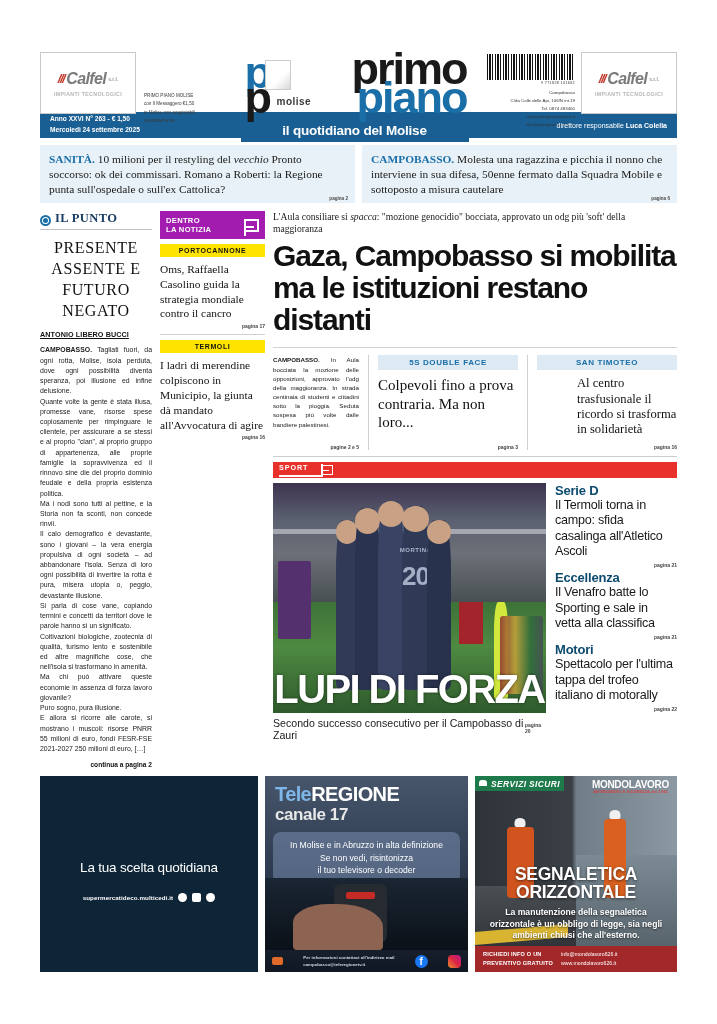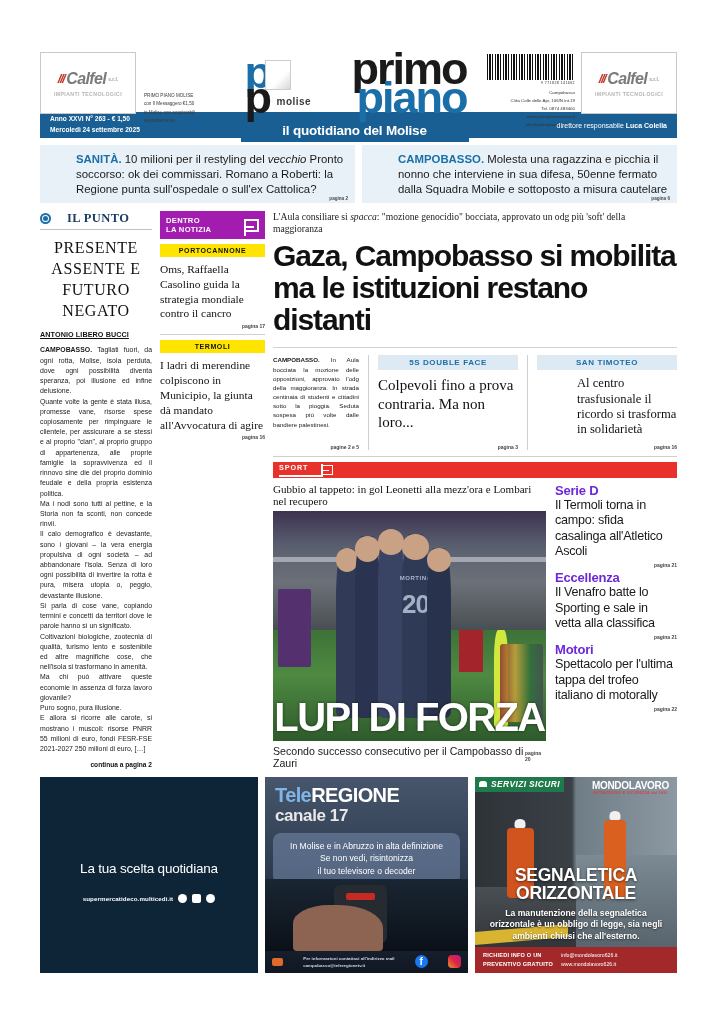--- a/index.html
+++ b/index.html
@@ -104,40 +104,39 @@
   .datebar-right b { font-weight:700; }
 
   
   .teasers { display:flex; gap:7px; margin-top:7px; }
   .teaser {
     flex:1; background:#e8f1f7; padding:7px 9px 4px;
     position:relative; min-height:58px;
   }
   .teaser p {
     font-size:11.4px; line-height:1.30; color:#1a1a1a;
-    font-family:Liberation Sans, sans-serif;
-    margin-left:27px;
+    font-family:Liberation Serif, serif;
   }
   .teaser .kick { color:#1a6fa8; font-weight:700; }
   .teaser i { font-style:italic; }
   .pg-ref {
     position:absolute; right:7px; bottom:2px;
     font-size:4.6px; color:#4a4a4a; font-weight:700;
   }
 
   
   .main-grid {
     display:flex; gap:8px; margin-top:8px;
   }
   .col-punto { width:112px; flex:none; }
   .col-dentro { width:105px; flex:none; }
   .col-lead { flex:1; }
 
   
-  .punto-head { display:flex; align-items:center; gap:16px; }
+  .punto-head { display:flex; align-items:flex-end; gap:4px; }
   .punto-dot {
     width:11px; height:11px; border-radius:50%;
     border:2px solid #1a6fa8; background:#fff; position:relative;
   }
   .punto-dot::after{
     content:""; position:absolute; left:1px; top:1px;
     width:5px; height:5px; border-radius:50%; background:#1a6fa8;
   }
   .punto-title {
     font-family:"Liberation Serif", serif;
@@ -315,21 +314,21 @@
   .sport-caption-row {
     display:flex; justify-content:space-between; align-items:baseline;
     margin-top:4px;
   }
   .sport-caption {
     font-size:10.6px; color:#1a1a1a;
   }
   .sport-side { width:122px; flex:none; }
   .side-item { margin-bottom:2px; position:relative; }
   .side-kicker {
-    color:#6d28d9; font-size:13px; font-weight:700; letter-spacing:-0.2px;
+    color:#0c4a6e; font-size:13px; font-weight:700; letter-spacing:-0.2px;
   }
   .side-text {
     font-size:12.6px; line-height:1.22; color:#1a1a1a; letter-spacing:-0.25px;
   }
   .side-pg {
     font-size:5px; font-weight:700; color:#444; text-align:right; margin-top:3px;
   }
 
   
   .ads-row { display:flex; gap:7px; margin-top:8px; height:196px; }
@@ -627,21 +626,20 @@
         <div class="sport-bar">
           <div>
             <div class="sport-bar-label">SPORT</div>
             <div class="sport-bar-underline"></div>
           </div>
           <div class="p-mark-sm"></div>
         </div>
 
         <div class="sport-body">
           <div class="sport-main">
-            <div class="sport-occhiello">Gubbio al tappeto: in gol Leonetti alla mezz'ora e Lombari nel recupero</div>
             <div class="sport-photo">
               <div class="stand">
                 <div class="stand-rail"></div>
               </div>
               <div class="pitch"></div>
               <div class="purple-board"></div>
               <div class="red-board"></div>
               <div class="huddle">
                 <div class="pl a">
                     <div class="head"></div>

